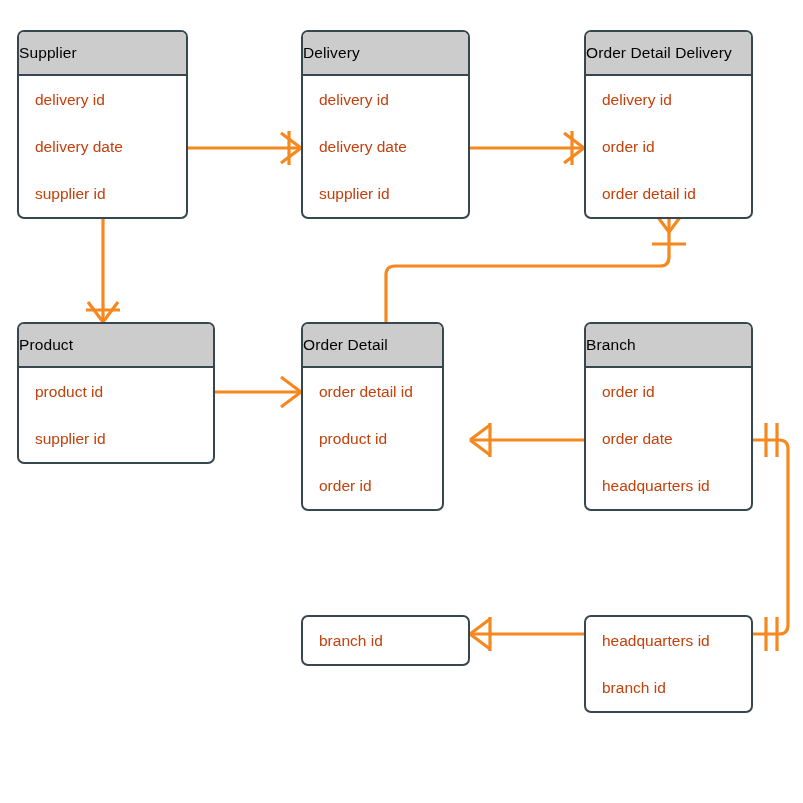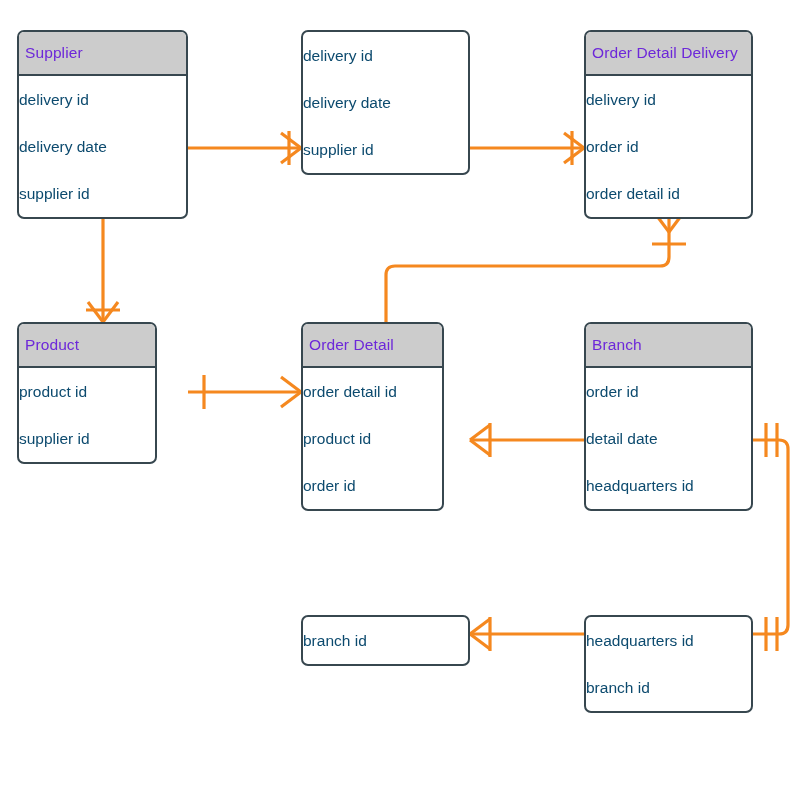--- a/index.html
+++ b/index.html
@@ -34,35 +34,36 @@
     overflow: hidden;
     z-index: 2;
   }
   .entity-header {
     box-sizing: border-box;
     height: 44px;
     background: #cccccc;
     border-bottom: 2px solid #37474f;
     display: flex;
     align-items: center;
-    padding-left: 6px;
+    padding-left: 0;
     font-size: 15.5px;
-    color: #6d28d9;
+    color: #000000;
     letter-spacing: 0.1px;
   }
   .entity-body {
     padding: 0;
   }
   .attr {
     box-sizing: border-box;
     height: 47px;
     display: flex;
     align-items: center;
+    padding-left: 16px;
     font-size: 15.5px;
-    color: #0c4a6e;
+    color: #c2410c;
   }
 </style>
 </head>
 <body>
 
 <div id="canvas">
 
   <svg id="wires" viewBox="0 0 803 803" xmlns="http://www.w3.org/2000/svg">
     <g fill="none" stroke="#f5881f" stroke-width="3.2" stroke-linecap="butt">
 
@@ -130,58 +131,59 @@
   <div class="entity" style="left:17px; top:30px; width:171px;">
     <div class="entity-header">Supplier</div>
     <div class="entity-body">
       <div class="attr">delivery id</div>
       <div class="attr">delivery date</div>
       <div class="attr">supplier id</div>
     </div>
   </div>
 
   <div class="entity" style="left:301px; top:30px; width:169px;">
+    <div class="entity-header">Delivery</div>
     <div class="entity-body">
       <div class="attr">delivery id</div>
       <div class="attr">delivery date</div>
       <div class="attr">supplier id</div>
     </div>
   </div>
 
   <div class="entity" style="left:584px; top:30px; width:169px;">
     <div class="entity-header">Order Detail Delivery</div>
     <div class="entity-body">
       <div class="attr">delivery id</div>
       <div class="attr">order id</div>
       <div class="attr">order detail id</div>
     </div>
   </div>
 
-  <div class="entity" style="left:17px; top:322px; width:140px;">
+  <div class="entity" style="left:17px; top:322px; width:198px;">
     <div class="entity-header">Product</div>
     <div class="entity-body">
       <div class="attr">product id</div>
       <div class="attr">supplier id</div>
     </div>
   </div>
 
   <div class="entity" style="left:301px; top:322px; width:143px;">
     <div class="entity-header">Order Detail</div>
     <div class="entity-body">
       <div class="attr">order detail id</div>
       <div class="attr">product id</div>
       <div class="attr">order id</div>
     </div>
   </div>
 
   <div class="entity" style="left:584px; top:322px; width:169px;">
     <div class="entity-header">Branch</div>
     <div class="entity-body">
       <div class="attr">order id</div>
-      <div class="attr">detail date</div>
+      <div class="attr">order date</div>
       <div class="attr">headquarters id</div>
     </div>
   </div>
 
   <div class="entity" style="left:301px; top:615px; width:169px;">
     <div class="entity-body">
       <div class="attr">branch id</div>
     </div>
   </div>
 

